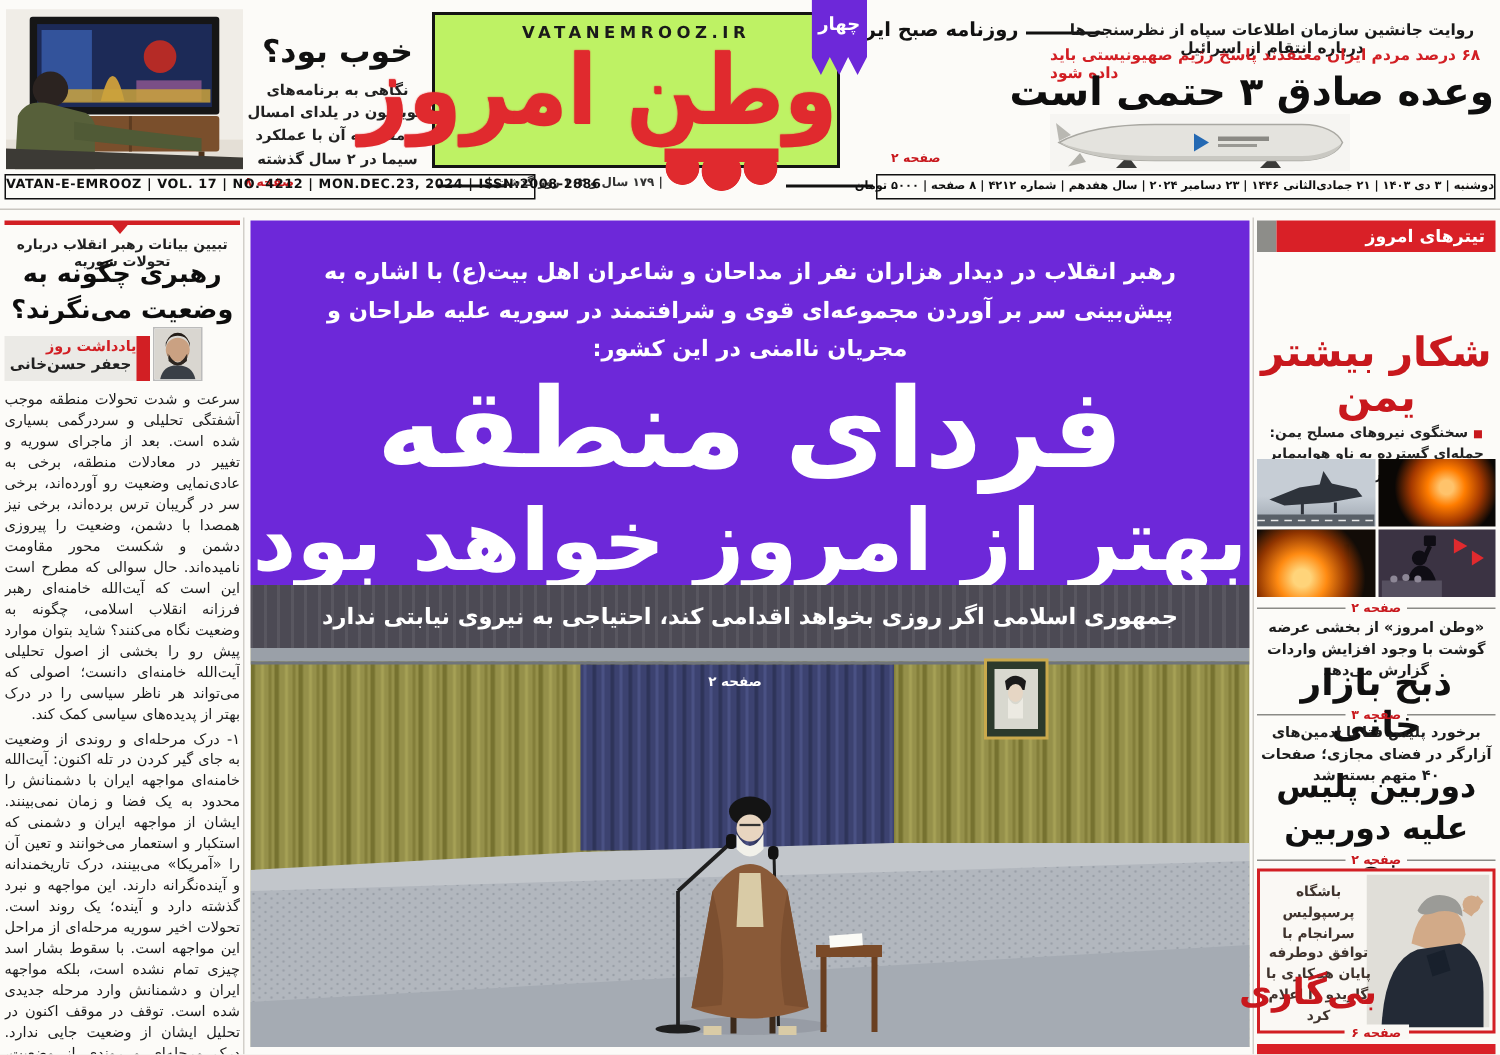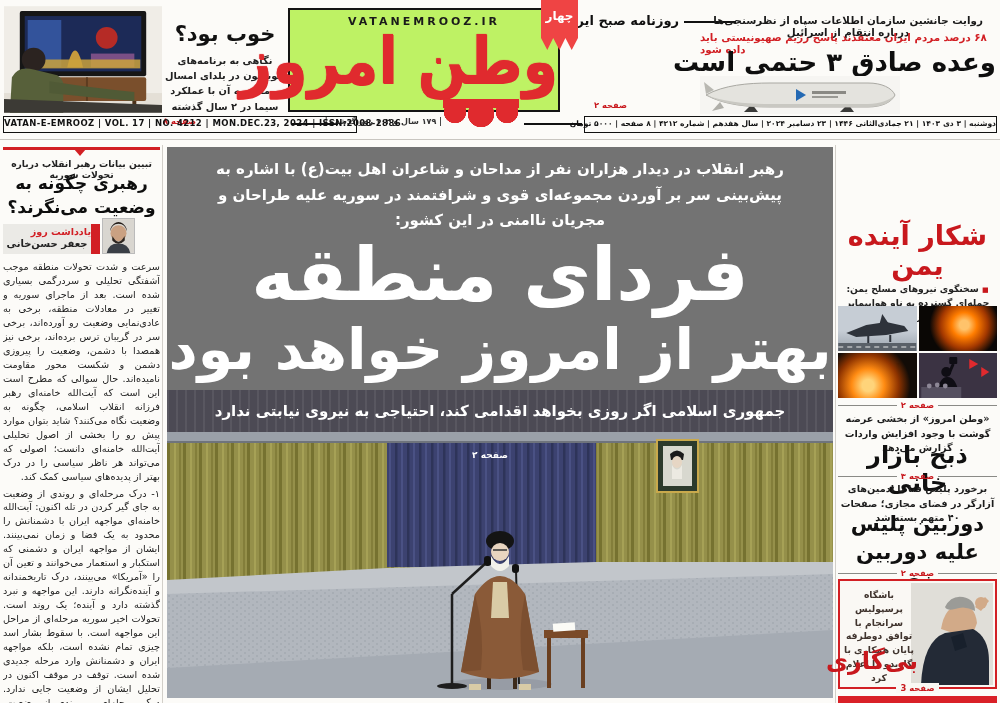--- a/index.html
+++ b/index.html
@@ -13,21 +13,21 @@
   .ls-block { left:163px; top:22px; width:124px; height:96px; }
   .ls-head { font-size:21px; font-weight:bold; color:#111; text-align:center; }
   .ls-lead { margin-top:7px; font-size:9.8px; font-weight:bold; color:#222; line-height:1.55; text-align:center; }
   .ls-pr { margin-top:2px; font-size:8.3px; font-weight:bold; color:#c8181d; text-align:left; }
 
   .logo-box { left:288px; top:8px; width:272px; height:104px; background:#bef264; border:2.5px solid #141414; }
   .site-url { margin-top:5px; text-align:center; font-size:11px; font-weight:bold; letter-spacing:3px; color:#1a1a1a; }
   .logo-txt { margin-top:-4px; text-align:center; font-size:57px; font-weight:bold; color:#e02a2e;
               transform:scaleY(1.12); transform-origin:top center;
               text-shadow:0 0 1px #e02a2e, .5px .5px 0 #e02a2e; white-space:nowrap; }
-  .ribbon { left:541px; top:0; width:37px; height:50px; background:#ef4444; z-index:5;
+  .ribbon { left:541px; top:0; width:37px; height:50px; background:#6d28d9; z-index:5;
             clip-path:polygon(0 0,100% 0,100% 76%,83% 100%,66% 76%,50% 100%,33% 76%,17% 100%,0 76%);
             color:#fff; font-size:12px; font-weight:bold; text-align:center; padding-top:9px; }
   .logo-drop { left:443px; top:99px; width:76px; height:30px; z-index:4;
       background:
         linear-gradient(#e02a2e,#e02a2e) 0 0/76px 9px no-repeat,
         radial-gradient(circle at 12px 13px,#e02a2e 11px,transparent 11.5px),
         radial-gradient(circle at 38px 15px,#e02a2e 13px,transparent 13.5px),
         radial-gradient(circle at 64px 13px,#e02a2e 11px,transparent 11.5px); }
   .cnt-line-l { left:292px; top:123px; width:46px; height:2px; background:#111; }
   .cnt-line-r { left:524px; top:123px; width:58px; height:2px; background:#111; }
@@ -58,22 +58,22 @@
   .ed-head { left:3px; top:172px; width:157px; font-size:17px; font-weight:bold; color:#0d0d0d; text-align:center; line-height:1.4; }
   .ed-label { left:3px; top:224px; width:97px; height:30px; background:#ebeae6; border-right:9px solid #d21f24; padding-top:2px; }
   .ed-label .l1 { font-size:9.6px; font-weight:bold; color:#d21f24; text-align:right; }
   .ed-label .l2 { font-size:10px; font-weight:bold; color:#222; text-align:center; margin-top:1px; }
   .ed-photo { left:102px; top:218px; width:33px; height:36px; border:1px solid #bbb; }
   .ed-body { left:3px; top:260px; width:157px; height:443px; overflow:hidden;
              font-size:9.7px; line-height:1.44; color:#1c1c1c; text-align:justify; }
   .ed-body p { margin-bottom:3px; }
 
   
-  .mn-box { left:167px; top:147px; width:666px; height:243px; background:#737373;
-            display:flex; flex-direction:column; align-items:center; padding-top:10px; }
+  .mn-box { left:167px; top:147px; width:666px; height:243px; background:#6d28d9;
+            display:flex; flex-direction:column; align-items:center; padding-top:22px; }
   .mn-kicker { width:93%; font-size:15px; font-weight:bold; color:#fff; line-height:1.7; text-align:center; }
   .mn-h1a { font-size:74px; font-weight:bold; color:#fff; line-height:1.02; margin-top:3px; white-space:nowrap; }
   .mn-h1b { font-size:57px; font-weight:bold; color:#fff; line-height:1.0; margin-top:9px; white-space:nowrap; }
   .mn-strip { left:167px; top:390px; width:666px; height:42px; background:#4c4a54;
               background-image:repeating-linear-gradient(90deg, rgba(255,255,255,.07) 0 2px, transparent 2px 9px);
               display:flex; align-items:center; justify-content:center; }
   .mn-sub { font-size:15px; font-weight:bold; color:#fff; }
   .mn-photo { left:167px; top:432px; width:666px; height:266px; }
   .mn-ppr { left:455px; top:450px; width:70px; font-size:9px; font-weight:bold; color:#fff; text-align:center; }
 
@@ -261,22 +261,26 @@
     <path d="M324,124 Q333,140 342,124 L342,134 Q333,144 324,134 Z" fill="#f2f1ea"></path>
     <rect x="377" y="198" width="44" height="8" fill="#7a4a28"></rect>
     <rect x="380" y="206" width="4" height="50" fill="#6a3f20"></rect>
       <rect x="414" y="206" width="4" height="50" fill="#6a3f20"></rect>
     <rect x="386" y="191" width="22" height="8" fill="#fbfbf6" transform="rotate(-4 397 195)"></rect>
     <rect x="302" y="252" width="12" height="6" fill="#d9cba6"></rect>
       <rect x="352" y="252" width="12" height="6" fill="#d9cba6"></rect>
   </svg>
   <div class="abs mn-ppr">صفحه ۲</div>
 
-
-  <div class="sb-h-red rtl" style="top:221px">شکار آینده یمن</div>
+  <div class="abs sb-banner">
+    <div class="gray"></div>
+    <div class="red">تیترهای امروز</div>
+  </div>
+
+  <div class="sb-h-red rtl" style="top:221px">شکار بیشتر یمن</div>
   <div class="abs sb-bullet rtl">
     <span class="sq">■</span>
     <span>سخنگوی نیروهای مسلح یمن: حمله‌ای گسترده به ناو هواپیمابر آمریکایی هری ترومن انجام دادیم</span>
   </div>
 
   <div class="abs sb-grid">
     <div class="cell cell-jet">
       <svg viewBox="0 0 78 45" style="position:absolute;inset:0;width:100%;height:100%">
         <polygon points="44,8 50,17 41,19" fill="#2e333b"></polygon>
         <path d="M8,27 L28,19 L48,16 L66,20 L70,25 L48,29 L18,31 Z" fill="#2e333b"></path>
@@ -329,17 +333,17 @@
       <rect width="82" height="102" fill="#e0ded8"></rect>
       <circle cx="70" cy="20" r="6" fill="#d2aa88"></circle>
       <path d="M64,24 L74,14 L78,18 L70,28 Z" fill="#d2aa88"></path>
       <path d="M30,46 Q34,22 50,22 Q64,22 66,40 L60,56 Z" fill="#d2aa88"></path>
       <path d="M34,24 Q40,12 52,14 Q64,16 64,28 Q54,22 44,26 Q36,28 34,24 Z" fill="#9b9b97"></path>
       <path d="M10,102 Q12,58 34,50 L62,46 Q78,54 78,78 L78,102 Z" fill="#232a36"></path>
       <path d="M40,54 L52,50 L56,64 L44,68 Z" fill="#18202c"></path>
     </svg>
     <div class="sb-box-text">باشگاه پرسپولیس سرانجام با توافق دوطرفه پایان همکاری با گاریدو را اعلام کرد</div>
     <div class="sb-box-head rtl">بی‌گاری</div>
-    <div class="sb-box-pr rtl">صفحه 3</div>
+    <div class="sb-box-pr rtl">صفحه ۶</div>
   </div>
   <div class="abs sb-redbar"></div>
 
 </div>
 
 </body></html>

